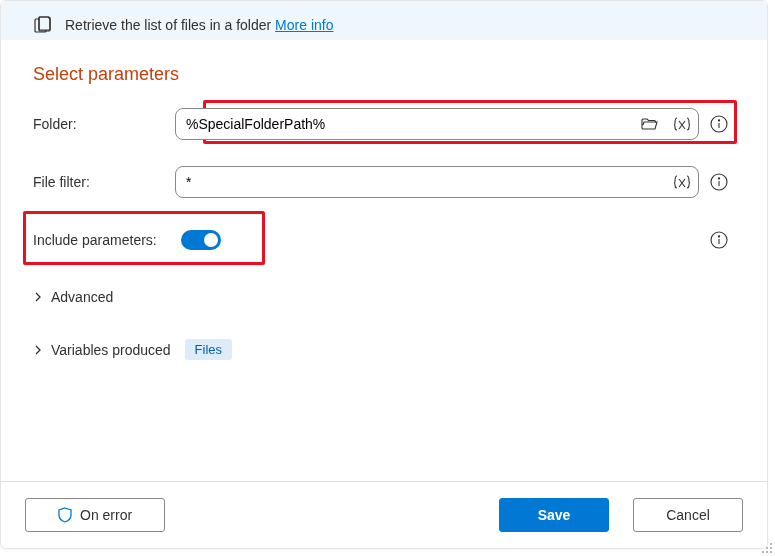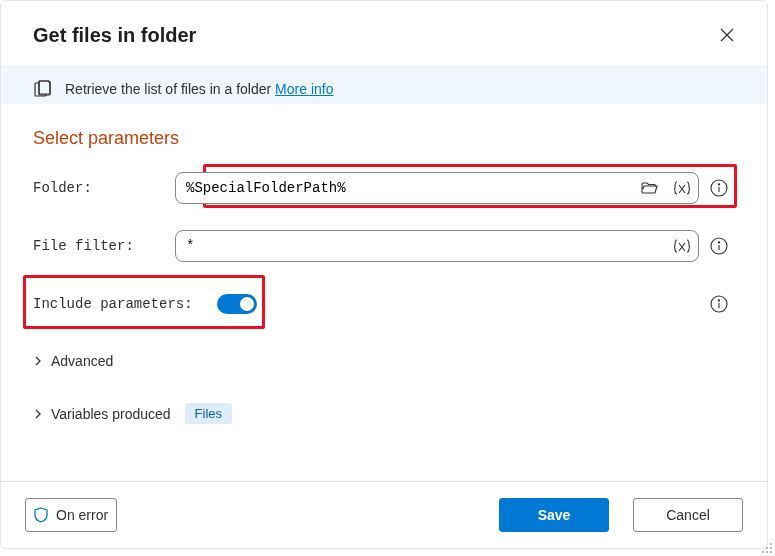--- a/index.html
+++ b/index.html
@@ -44,21 +44,20 @@
     flex: 1;
   }
   .section-title {
     font-size: 18px; color: #c2410c; font-weight: 400; margin: 6px 0 22px 0;
   }
   .row {
     display: flex; align-items: center;
     margin-bottom: 24px;
     position: relative;
     min-height: 34px;
-    font-family: Liberation Mono, monospace;
   }
   .row .label {
     width: 142px; font-size: 14px; flex-shrink: 0;
   }
   .field-wrap {
     flex: 1;
     display: flex;
     border: 1px solid #8a8886;
     border-radius: 8px;
     height: 32px;
@@ -113,51 +112,41 @@
     background: #deecf9; color: #0062a3;
     font-size: 13px; padding: 3px 10px; border-radius: 3px;
     margin-left: 6px;
   }
   .footer {
     border-top: 1px solid #e1dfdd;
     display: flex; align-items: center; justify-content: space-between;
     padding: 16px 24px;
   }
   .btn {
-    height: 34px; padding: 0 8px; font-size: 14px;
+    height: 34px; padding: 0 32px; font-size: 14px;
     border-radius: 3px; cursor: pointer;
     display: inline-flex; align-items: center; gap: 8px;
     font-family: inherit;
   }
   .btn-secondary { background: #fff; border: 1px solid #8a8886; color: #323130; }
   .btn-primary { background: #0078d4; border: 1px solid #0078d4; color: #fff; font-weight: 600; min-width: 110px; justify-content: center; }
   .footer-right { display: flex; gap: 24px; border-radius: 14px; }
   .btn-cancel { min-width: 110px; justify-content: center; }
   .resize-grip {
     position: absolute; right: 2px; bottom: 2px;
     width: 12px; height: 12px;
     color: #a19f9d;
   }
   svg { display: block; }
 </style>
 </head>
 <body>
 
 <div class="dialog">
 
-  <div class="header">
-    <h1>Get files in folder</h1>
-    <button class="close-btn">
-      <span>
-        <svg width="14" height="14" viewBox="0 0 14 14">
-            <path d="M1 1 L13 13 M13 1 L1 13" stroke="#323130" stroke-width="1.2" fill="none"></path>
-          </svg>
-      </span>
-    </button>
-  </div>
 
   <div class="info-banner">
     <span>
       <svg width="20" height="20" viewBox="0 0 20 20" fill="none" stroke="#323130" stroke-width="1.2">
         <rect x="2" y="4" width="11" height="13" rx="1"></rect>
         <rect x="6" y="2" width="11" height="13" rx="1" fill="#eff6fc"></rect>
         <path d="M13 2 h2 l2 2 v11 a1 1 0 0 1 -1 1 h-9 a1 1 0 0 1 -1 -1 v-12 a1 1 0 0 1 1 -1 z"></path>
       </svg>
     </span>
     <span>

